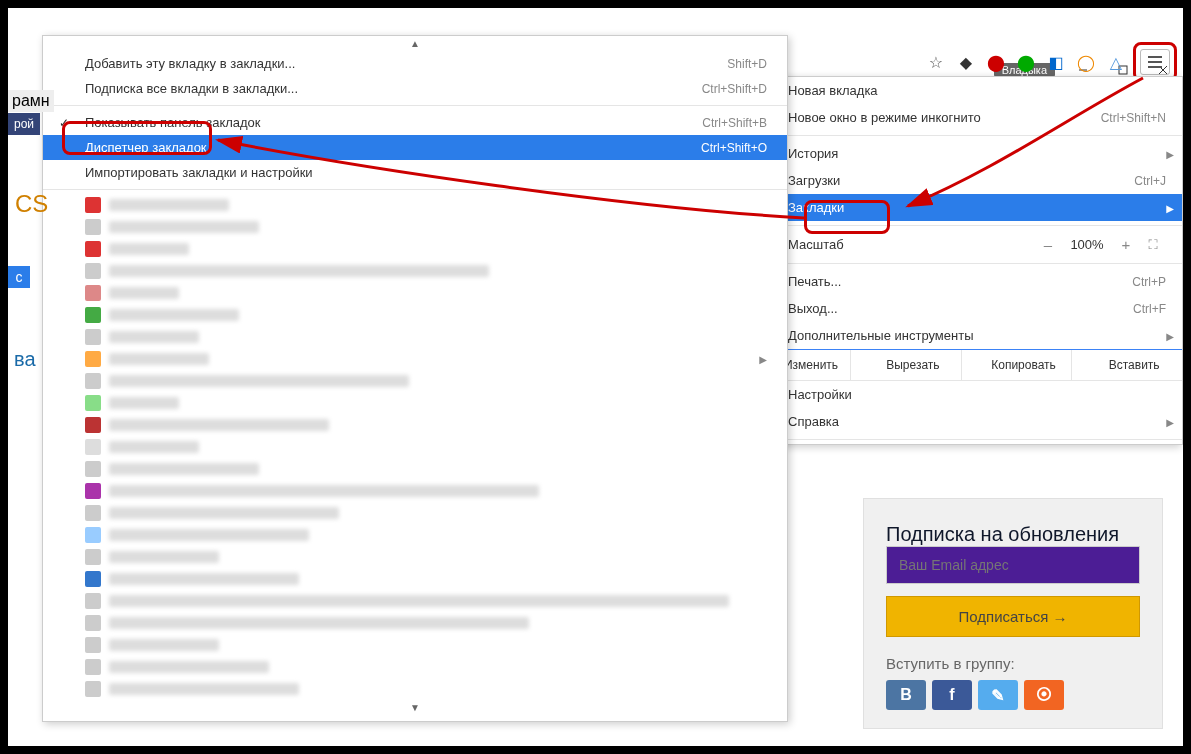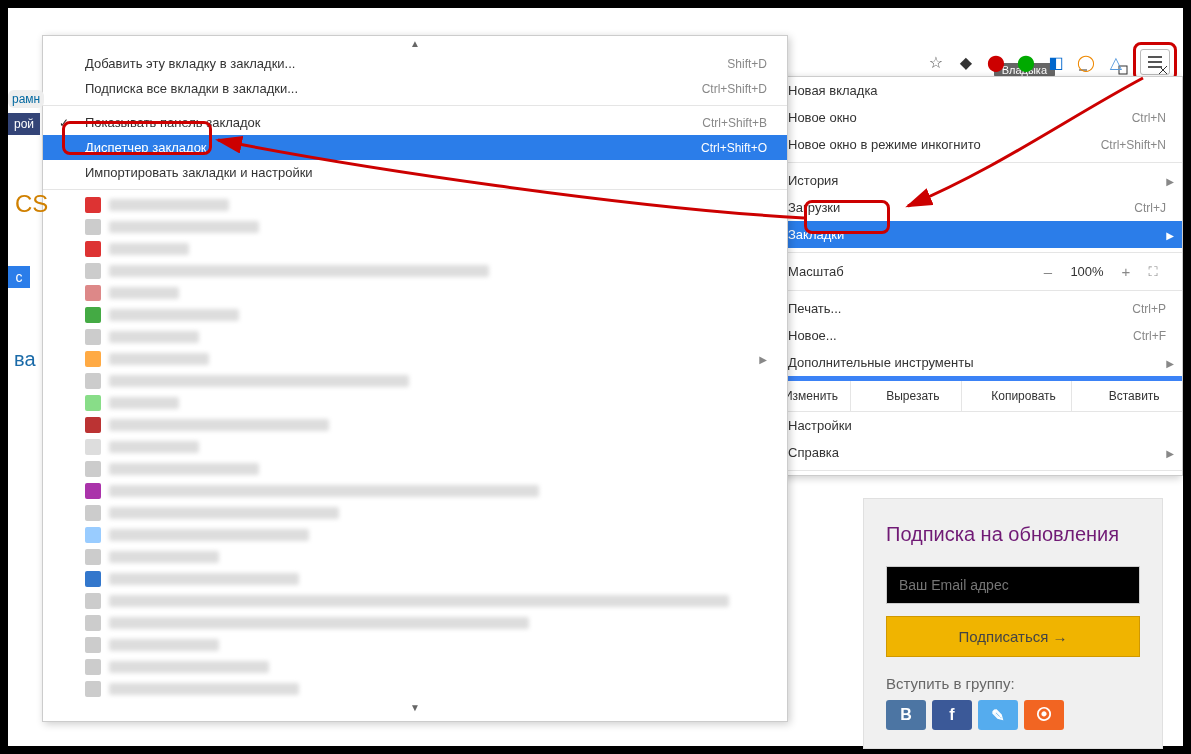--- a/index.html
+++ b/index.html
@@ -25,21 +25,21 @@
   .mm-item.sel { background: #2b7de9; color: #fff; }
   .mm-shortcut { color: #888; font-size: 12px; }
   .mm-sep { height: 1px; background: #e5e5e5; margin: 4px 0; }
   .mm-chevron { position:absolute; right:8px; top:50%; transform:translateY(-50%); font-size:10px; color:#888; }
   .mm-item.sel .mm-chevron { color:#fff; }
   .mm-zoom { display: flex; align-items: center; padding: 6px 16px; }
   .mm-zoom .lbl { flex: 1; }
   .mm-zoom .zbtn { width: 28px; text-align: center; color: #888; font-size: 15px; }
   .mm-zoom .zval { width: 50px; text-align: center; }
   .mm-zoom .full { width: 26px; text-align: center; color: #888; font-size: 13px; }
-  .mm-edit { display: flex; border-top: 5px solid #3b82f6; border-bottom: 1px solid #e5e5e5; gap: 14px; }
+  .mm-edit { display: flex; border-top: 1px solid #3b82f6; border-bottom: 1px solid #e5e5e5; gap: 14px; }
   .mm-edit div { flex: 1; text-align: center; padding: 8px 4px; border-right: 1px solid #e5e5e5; font-size: 12px; }
   .mm-edit div:first-child { flex: 0.8; }
   .mm-edit div:last-child { border-right: none; }
 
   
   .hl-bookmarks { position: absolute; border: 3px solid #c00; border-radius: 8px; pointer-events: none; }
 
   
   .sub-menu { position: absolute; left: 34px; top: 27px; width: 746px; background: #fff; border: 1px solid #ccc; box-shadow: 2px 2px 8px rgba(0,0,0,0.2); font-size: 13px; color: #333; padding-bottom: 6px; }
   .sm-arrow-up { text-align: center; font-size: 10px; color: #666; padding: 2px 0; }
@@ -55,30 +55,30 @@
   .hl-dispatcher { position: absolute; border: 3px solid #c00; border-radius: 8px; pointer-events: none; }
 
   
   .bm-list { margin-top: 4px; }
   .bm-row { display: flex; align-items: center; padding: 3px 20px 3px 42px; gap: 8px; position: relative; }
   .bm-fav { width: 16px; height: 16px; border-radius: 2px; flex-shrink: 0; }
   .bm-blur { height: 12px; background: #ddd; filter: blur(2px); border-radius: 2px; }
   .bm-chev { color:#888; font-size:10px; margin-left:auto; }
 
   
-  .page-frag1 { position:absolute; left:0; top:82px; font-size:12px; color:#0369a1; padding:2px 4px; background:#eee;border-radius:6px; }
+  .page-frag1 { position:absolute; left:0; top:82px; font-size:16px; color:#000000; padding:2px 4px; background:#eee; }
   .page-frag2 { position:absolute; left:0; top:105px; font-size:12px; color:#fff; padding:4px 6px; background:#347; }
   .page-cs { position:absolute; left:7px; top:182px; font-size:24px; color:#d08000; }
   .page-c  { position:absolute; left:0; top:258px; width:22px; height:22px; background:#2b7de9; color:#fff; font-size:14px; display:flex; align-items:center; justify-content:center; }
   .page-va { position:absolute; left:6px; top:340px; font-size:20px; color:#1a6aa8; }
 
   
   .sub-box { position: absolute; right: 20px; top: 490px; width: 300px; background: #f0f0f0; border: 1px solid #e0e0e0; padding: 24px 22px 18px; }
-  .sub-title { font-size: 20px; color: #701a75; margin-bottom: 20px; }
-  .sub-input { width: 100%; padding: 10px 12px; border: 1px solid #ccc; font-size: 14px; color: #999; margin-bottom: 12px; background:#000000; }
+  .sub-title { font-size: 20px; color: #0f172a; }
+  .sub-input { width: 100%; padding: 10px 12px; border: 1px solid #ccc; font-size: 14px; color: #999; margin-bottom: 12px; background:#4c1d95; }
   .sub-btn { width: 100%; padding: 11px; background: #f0b400; border: 1px solid #d09800; color: #444; font-size: 15px; text-align: center; cursor: pointer; }
   .grp-title { font-size: 15px; color: #666; margin-top: 18px; margin-bottom: 8px; }
   .grp-icons { display: flex; gap: 6px; }
   .grp-ic { width: 40px; height: 30px; border-radius: 3px; display:flex; align-items:center; justify-content:center; color:#fff; font-weight:bold; font-size:16px; }
 
   
   svg.anno { position: absolute; left: 0; top: 0; width: 1175px; height: 738px; pointer-events: none; }
 </style>
 </head>
 <body>
@@ -122,24 +122,20 @@
           </svg>
       </div>
     </span>
   </div>
 
   <div class="main-menu">
     <div class="mm-item">
         <span>Новая вкладка</span>
       </div>
     <div class="mm-item">
-        <span>Новое окно</span>
-        <span class="mm-shortcut">Ctrl+N</span>
-      </div>
-    <div class="mm-item">
         <span>Новое окно в режиме инкогнито</span>
         <span class="mm-shortcut">Ctrl+Shift+N</span>
       </div>
     <div class="mm-sep"></div>
     <div class="mm-item">
         <span>История</span>
         <span class="mm-chevron">▶</span>
       </div>
     <div class="mm-item">
         <span>Загрузки</span>
@@ -156,21 +152,21 @@
       <span class="zval">100%</span>
       <span class="zbtn">+</span>
       <span class="full">⛶</span>
     </div>
     <div class="mm-sep"></div>
     <div class="mm-item">
         <span>Печать...</span>
         <span class="mm-shortcut">Ctrl+P</span>
       </div>
     <div class="mm-item">
-        <span>Новое...</span>
+        <span>Выход...</span>
         <span class="mm-shortcut">Ctrl+F</span>
       </div>
     <div class="mm-item">
         <span>Дополнительные инструменты</span>
         <span class="mm-chevron">▶</span>
       </div>
     <div class="mm-edit">
       <div>Изменить</div>
       <div>Вырезать</div>
       <div>Копировать</div>

